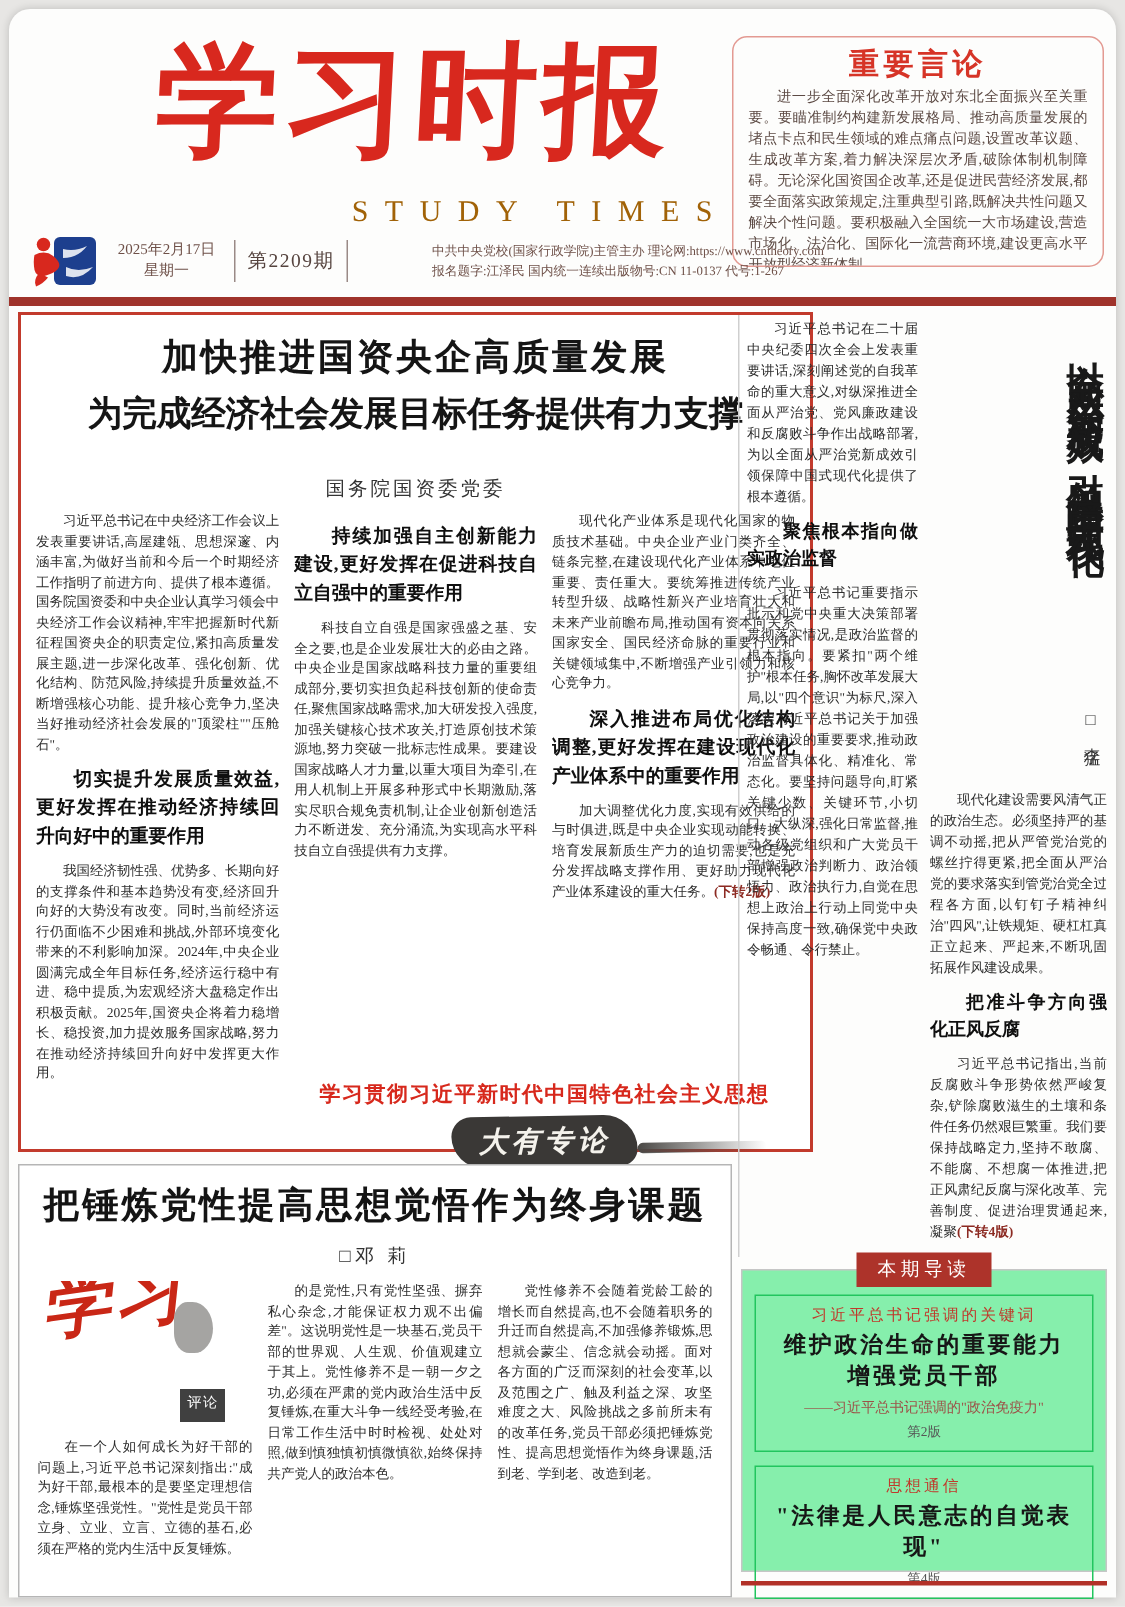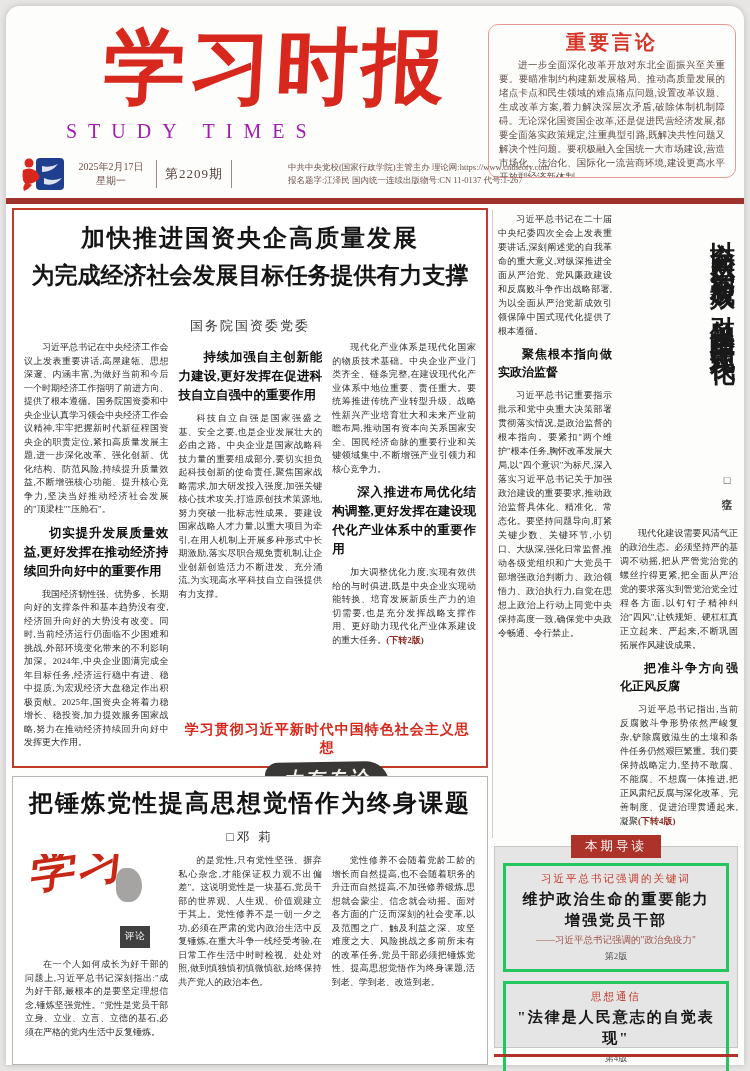--- a/index.html
+++ b/index.html
@@ -5,43 +5,43 @@
   * { margin:0; padding:0; box-sizing:border-box; }
   html,body { width:750px; height:1071px; overflow:hidden; background:#e7e6e4;
     font-family:"Liberation Serif","DejaVu Serif",serif; }
   .page { position:absolute; left:6px; top:6px; width:738px; height:1059px;
     background:#fdfdfc; border-radius:14px 14px 0 0; box-shadow:0 0 6px rgba(0,0,0,.18); }
 
   
   .masthead-title { position:absolute; left:60px; top:10px; width:420px; height:104px;
     font-size:82px; font-weight:bold; color:#d8281e; text-align:center; letter-spacing:4px;
     line-height:104px; transform:skewX(-3deg); }
-  .masthead-sub { position:absolute; left:60px; top:114px; width:420px; text-align:left;
-    font-size:20px; color:#a21caf; letter-spacing:11px; }
+  .masthead-sub { position:absolute; left:60px; top:124px; width:420px; text-align:right;
+    font-size:20px; color:#a16207; letter-spacing:11px; }
 
   
   .remarks { position:absolute; left:482px; top:18px; width:248px; height:154px;
     border:1.5px solid #e39a92; border-radius:10px; padding:4px 10px 4px 10px; overflow:hidden; }
   .remarks-title { text-align:center; font-size:20px; font-weight:bold; color:#d63427; letter-spacing:3px; }
   .remarks-body { margin-top:2px; font-size:9.5px; line-height:14px; text-align:justify;
     color:#5c4a44; text-indent:2em; }
 
   
   .infobar { position:absolute; left:14px; top:148px; width:466px; height:40px;
     display:flex; align-items:center; gap:8px; }
   .logo { width:46px; height:36px; position:relative; flex:none; }
   .v-div { width:1px; height:28px; background:#9a8a86; flex:none; }
   .date-block { text-align:center; font-size:10px; color:#6e5048; line-height:14px; width:74px; flex:none; }
   .issue { font-size:13px; color:#55433e; flex:none; letter-spacing:1px; }
   .pub-block { font-size:8.5px; color:#6e5048; line-height:13px; white-space:nowrap;margin-left:48px; }
 
   .red-rule { position:absolute; left:0; top:192px; width:738px; height:6px; background:#9f332b; }
 
   
-  .main-box { position:absolute; left:6px; top:202px; width:476px; height:560px;
+  .main-box { position:absolute; left:6px; top:202px; width:530px; height:560px;
     border:2.5px solid #c23a2c; background:#fff; padding:8px 10px 6px 10px; }
   .headline1 { text-align:center; font-size:24px; font-weight:bold; letter-spacing:2px; color:#151515; margin-top:4px; }
   .headline2 { text-align:center; font-size:23px; font-weight:bold; letter-spacing:0px; color:#151515; margin-top:6px; }
   .byline { text-align:center; font-size:13px; color:#333; margin:26px 0 6px 0; letter-spacing:2px; }
   .cols { display:flex; gap:10px; }
   .col { flex:1; font-size:9px; line-height:13.5px; text-align:justify; color:#2d2d2d; overflow:hidden; }
   .col p { text-indent:2em; }
   .subhead { font-size:12.5px; font-weight:bold; line-height:19px; margin:7px 0; text-indent:2em; color:#0f0f0f; }
   .main-col1 { height:446px; }
   .main-right { flex:2.06; display:flex; flex-direction:column; }
@@ -78,24 +78,24 @@
   .r-col2 { left:614px; top:520px; width:118px; height:312px; }
   .v-title-block { position:absolute; left:610px; top:214px; width:126px; height:300px;
     writing-mode:vertical-rl; text-orientation:upright; display:flex; }
   .v-title-line { font-size:25px; font-weight:bold; color:#191919; letter-spacing:5px; line-height:40px; }
   .v-line2 { padding-top:26px; }
   .v-author { font-size:11px; color:#333; letter-spacing:3px; padding-top:128px; line-height:30px; }
   .continued { font-weight:bold; color:#8c2a22; }
 
   
   .guide-box { position:absolute; left:488px; top:840px; width:244px; height:202px;
-    border:1.5px solid #c6c6c6; background:#e5e5e5; }
+    border:1.5px solid #c6c6c6; background:#86efac; }
   .guide-badge { position:absolute; top:-12px; left:50%; transform:translateX(-50%);
     background:#ad332a; color:#fff; font-size:12.5px; letter-spacing:3px; padding:3px 14px; }
-  .guide-item { margin:16px 8px 0 8px; border:3px solid #22c55e; text-align:center; padding:6px 4px; }
+  .guide-item { margin:16px 8px 0 8px; border:1px solid #22c55e; text-align:center; padding:6px 4px; }
   .guide-item + .guide-item { margin-top:9px; }
   .g-kicker { color:#c0392b; font-size:10.5px; letter-spacing:2px; }
   .g-title { font-size:15px; font-weight:bold; letter-spacing:2px; color:#161616; line-height:21px; margin-top:3px; }
   .g-sub { font-size:9.5px; color:#9c5248; margin-top:3px; }
   .g-page { font-size:9px; color:#555; margin-top:3px;text-align:center; }
   .right-bottom-rule { position:absolute; left:488px; top:1048px; width:244px; height:3px; background:#b23128; }
 </style>
 </head>
 <body>
 

